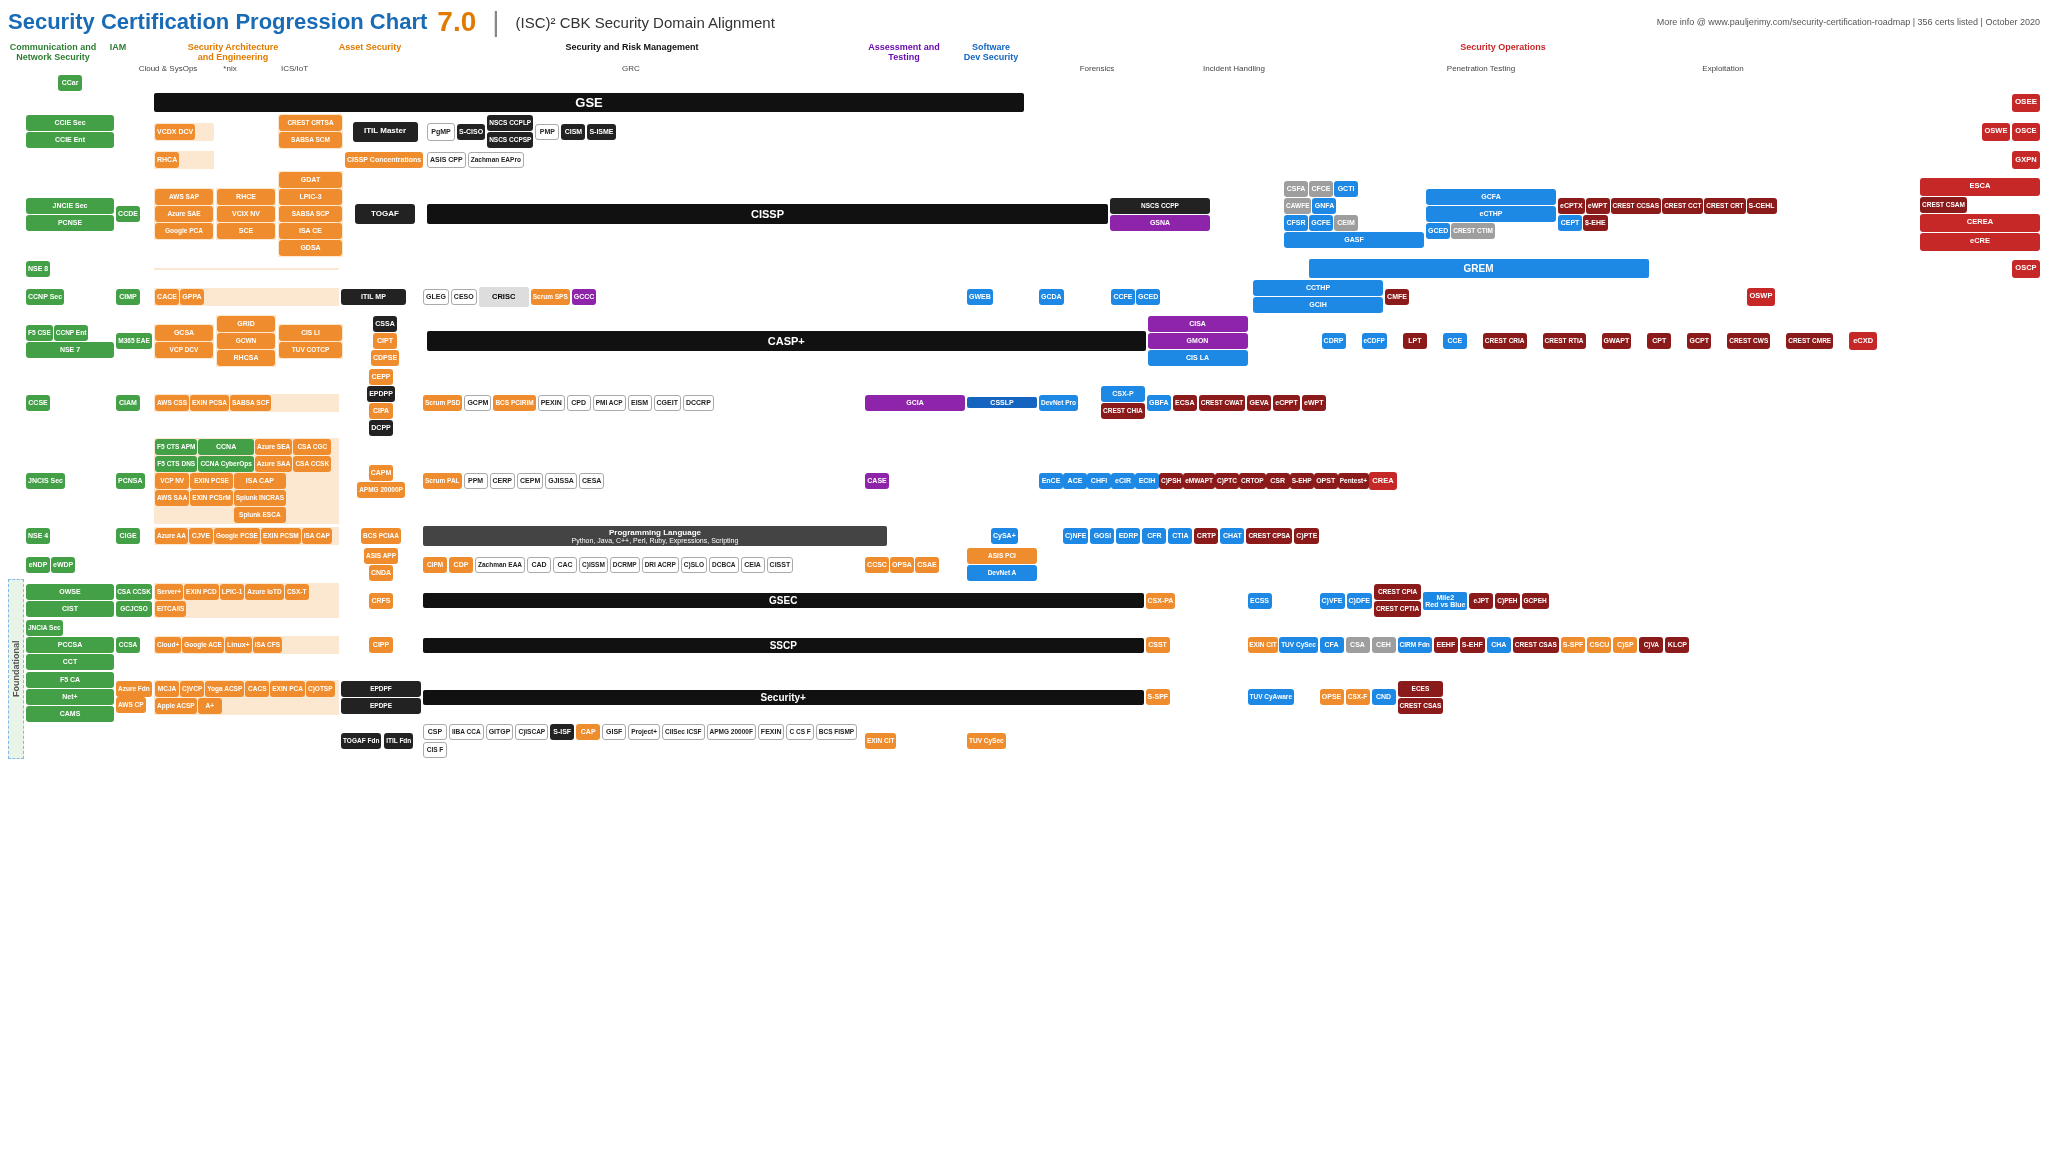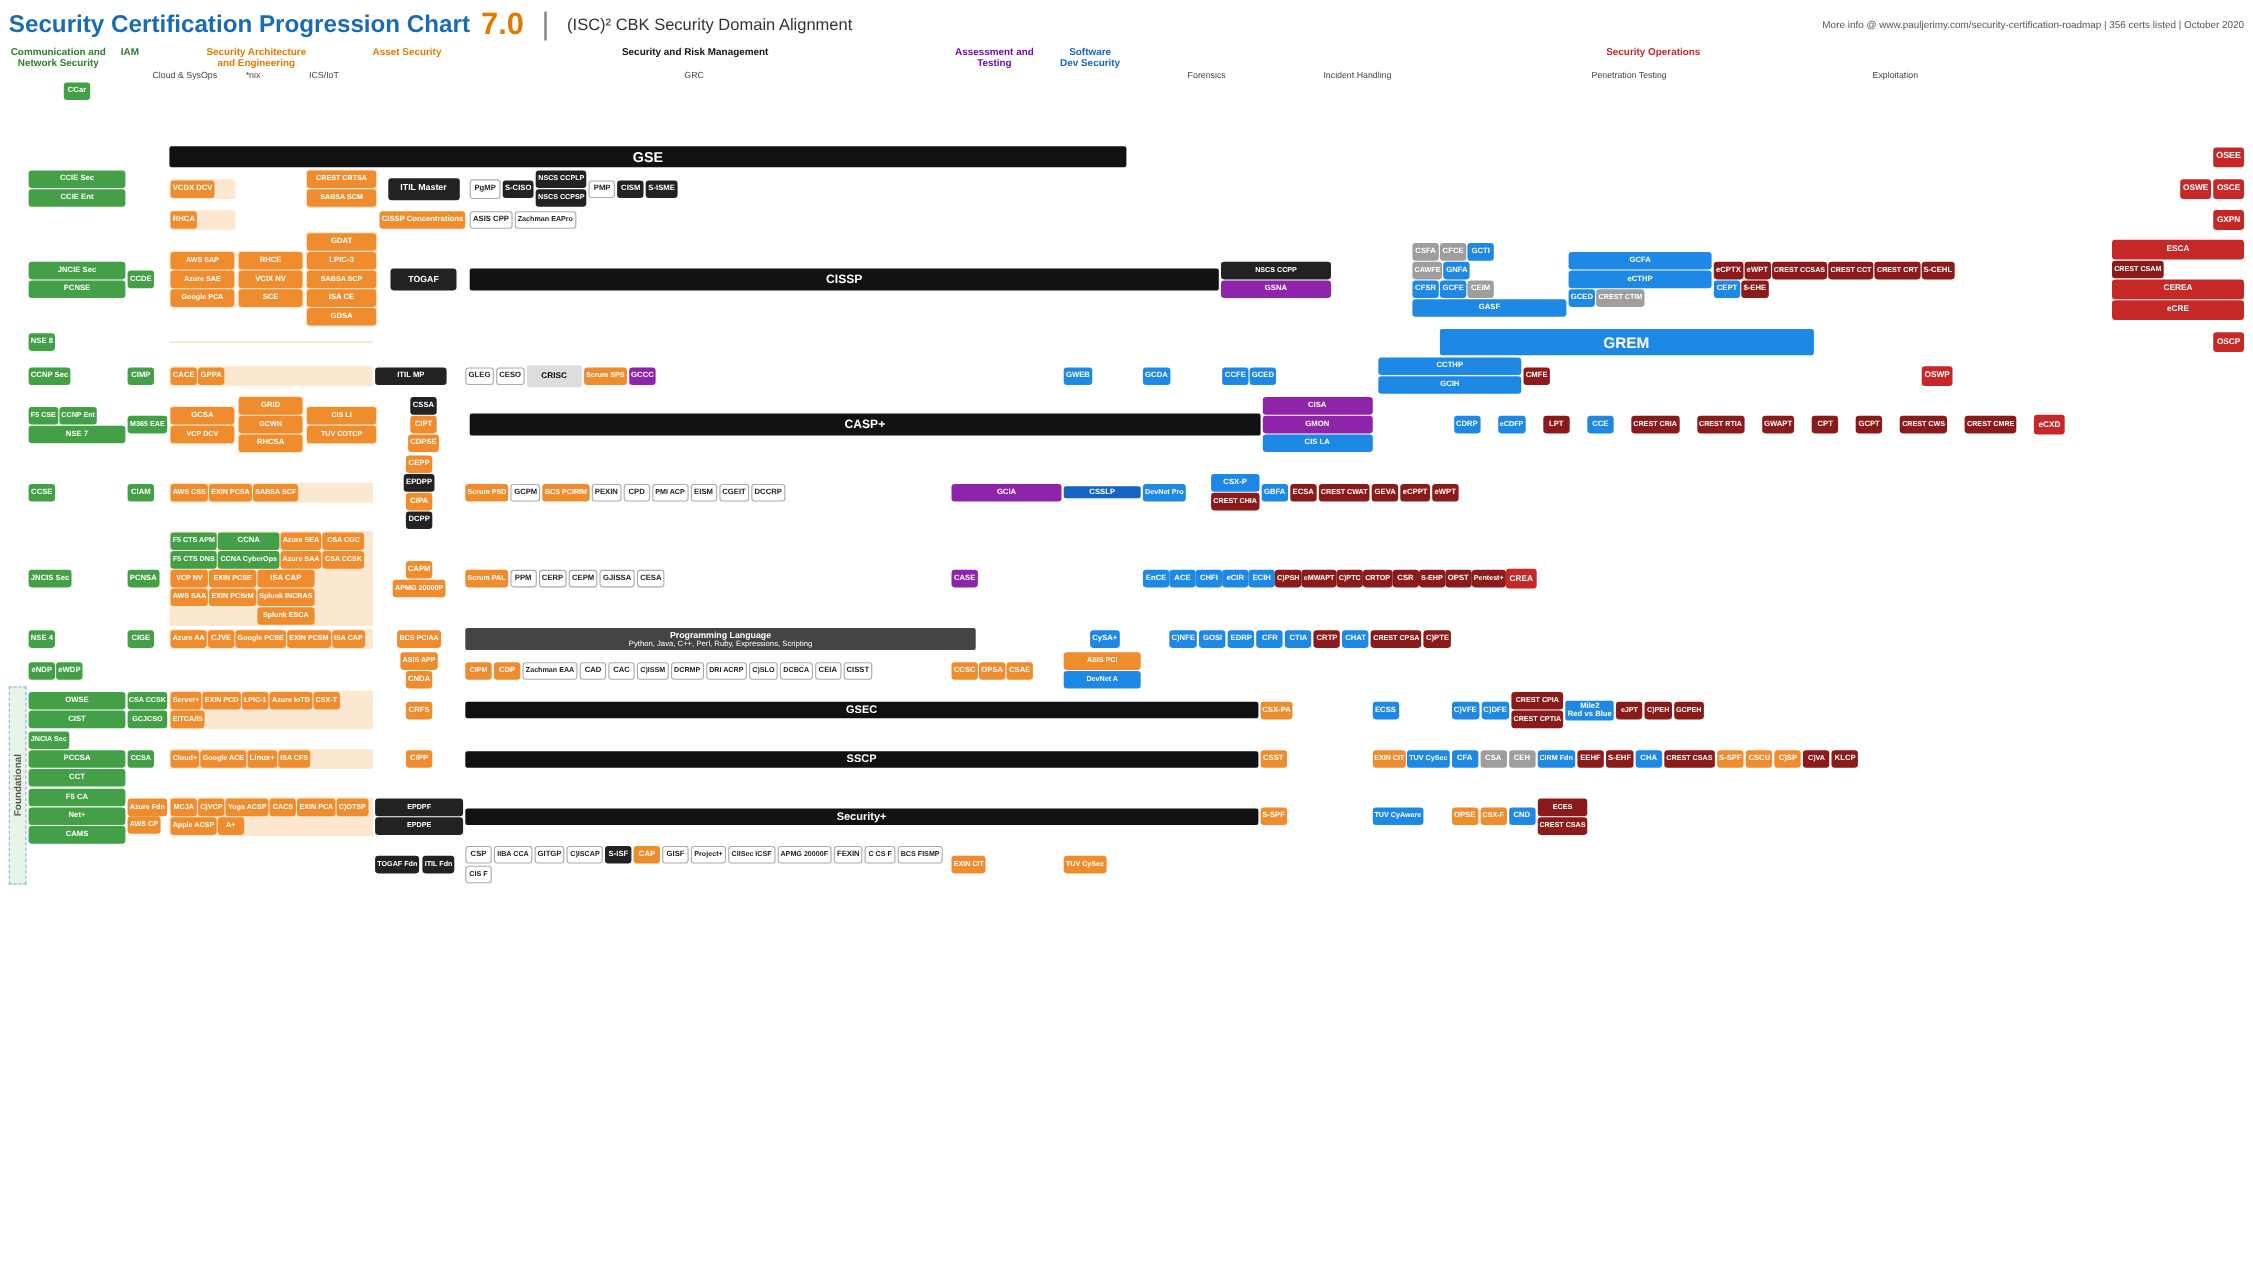--- a/index.html
+++ b/index.html
@@ -120,21 +120,21 @@
       font-size: 10px;
       text-align: center;
       border-radius: 2px;
       padding: 2px;
     }
 
     .grem-box {
       background: #1e88e5;
       color: #fff;
       font-weight: bold;
-      font-size: 14px;
+      font-size: 10px;
       text-align: center;
       border-radius: 2px;
       padding: 4px 8px;
     }
 
     .cissp-banner {
       background: #111;
       color: #fff;
       font-weight: bold;
       font-size: 11px;
@@ -204,21 +204,21 @@
 
     <div style="flex:1; display:flex; flex-direction:column; gap:1px;">
 
       <div style="display:flex; gap:2px; align-items:center; margin-bottom:1px;">
         <div style="width:88px; display:flex; justify-content:center;">
           <span class="cert green cert-sm">CCar</span>
         </div>
         <div style="flex:1;"></div>
       </div>
 
-      <div style="display:flex; gap:2px; align-items:center; margin-bottom:1px;margin-top:40px;">
+      <div style="display:flex; gap:2px; align-items:center; margin-bottom:1px;">
         <div style="width:88px;"></div>
         <div style="width:36px;"></div>
         <div style="flex:1; max-width:870px;">
           <div class="h-banner" style="font-size:13px;">GSE</div>
         </div>
         <div style="flex:1;"></div>
         <span class="cert red" style="font-size:8px;">OSEE</span>
       </div>
 
       <div style="display:flex; gap:2px; align-items:center; margin-bottom:1px;">

